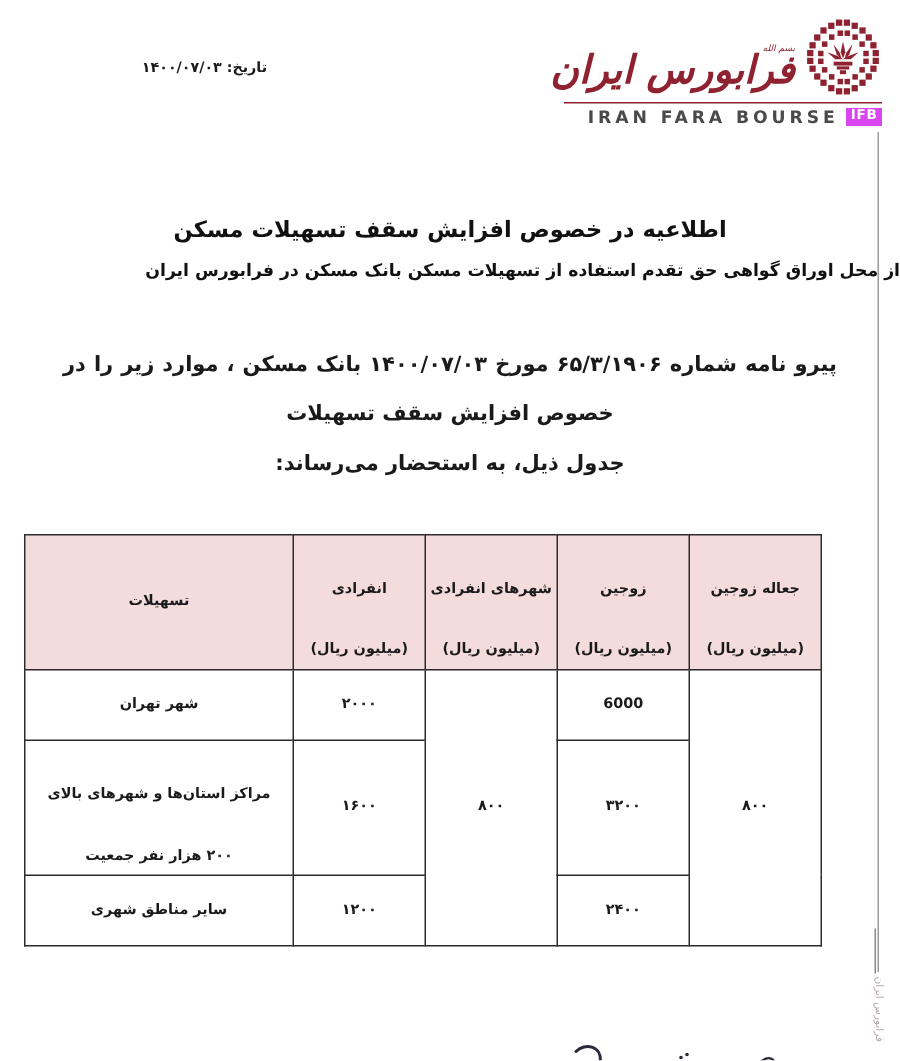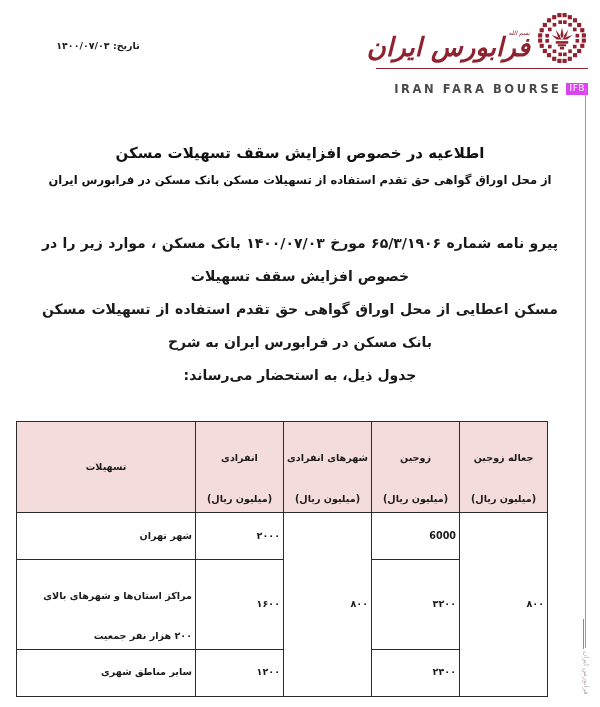--- a/index.html
+++ b/index.html
@@ -69,27 +69,27 @@
     margin-bottom: -2px;
   }
   .logo-en-row {
     display: flex;
     flex-direction: row;
     align-items: center;
     justify-content: flex-end;
     gap: 5px;
     margin-top: 4px;
     border-top: 1.5px solid #8f2230;
-    padding-top: 13px;
+    padding-top: 2px;
   }
   .logo-ifb {
     background: #d946ef;
     color: #ffffff;
     font-family: "DejaVu Sans", sans-serif;
-    font-weight: normal;
+    font-weight: bold;
     font-size: 9px;
     padding: 1px 3px;
     letter-spacing: 0.5px;
     line-height: 1.1;
   }
   .logo-en-text {
     font-family: "DejaVu Sans", sans-serif;
     font-size: 11.5px;
     font-weight: bold;
     color: #4a4a4a;
@@ -103,41 +103,40 @@
     width: 1px;
     height: 560px;
     background: #9a9a9a;
   }
 
   .meta-block {
     position: absolute;
     top: 36px;
     left: 18px;
     width: 160px;
-    text-align: center;
+    text-align: right;
     direction: rtl;
     font-size: 9.5px;
     font-weight: bold;
     line-height: 2.05;
     color: #1a1a1a;
   }
   .meta-line { white-space: nowrap; }
 
   
   .title-main {
     margin: 36px 0 0 0;
     text-align: center;
     font-size: 15px;
     font-weight: bold;
     color: #111111;
     letter-spacing: 0px;
   }
   .title-sub {
     margin: 11px 0 0 0;
-    text-align: center;
     font-size: 11.5px;
     font-weight: bold;
     color: #111111;
   }
 
   
   .body-para {
     margin: 40px 42px 0 42px;
     font-size: 14px;
     line-height: 2.35;
@@ -178,21 +177,20 @@
   }
   table.facilities thead th {
     background: #f4dcdc;
     height: 54px;
     line-height: 1.75;
   }
   table.facilities tbody td {
     background: #ffffff;
     height: 38px;
     line-height: 1.7;
-    text-align: right;
   }
   .col-title { width: 172px; }
   .col-num   { width: 81px; }
   .hdr-sub { display: block; margin-top: 24px; }
   .row-tall { height: 50px; }
 
   
   .signature-area {
     position: relative;
     margin: 44px 0 0 0;
@@ -340,21 +338,20 @@
     </div>
   </div>
 
   <div class="vrule"></div>
 
   <h1 class="title-main">اطلاعیه در خصوص افزایش سقف تسهیلات مسکن</h1>
   <h2 class="title-sub">از محل اوراق گواهی حق تقدم استفاده از تسهیلات مسکن بانک مسکن در فرابورس ایران</h2>
 
   <div class="body-para">
     <span class="ln">پیرو نامه شماره ۶۵/۳/۱۹۰۶ مورخ ۱۴۰۰/۰۷/۰۳ بانک مسکن ، موارد زیر را در خصوص افزایش سقف تسهیلات</span>
-    <span class="ln">مسکن اعطایی از محل اوراق گواهی حق تقدم استفاده از تسهیلات مسکن بانک مسکن در فرابورس ایران به شرح</span>
     <span class="ln last">جدول ذیل، به استحضار می‌رساند:</span>
   </div>
 
   <div class="table-wrap">
     <table class="facilities">
       <thead>
         <tr>
           <th class="col-num">
             <span class="hdr-sub">جعاله زوجین</span>
             <span class="hdr-sub">(میلیون ریال)</span>

